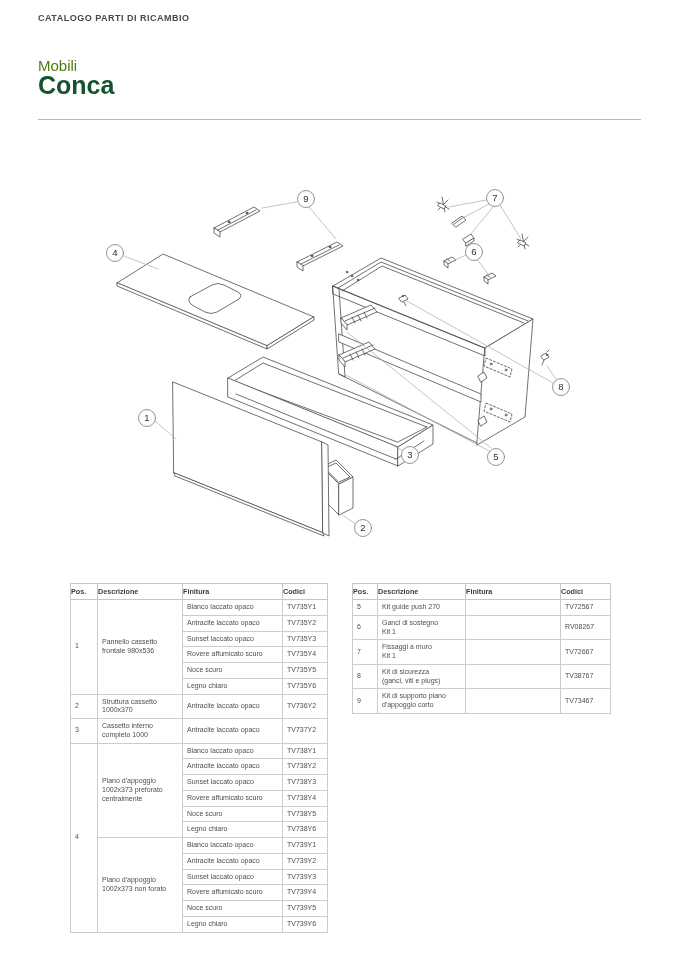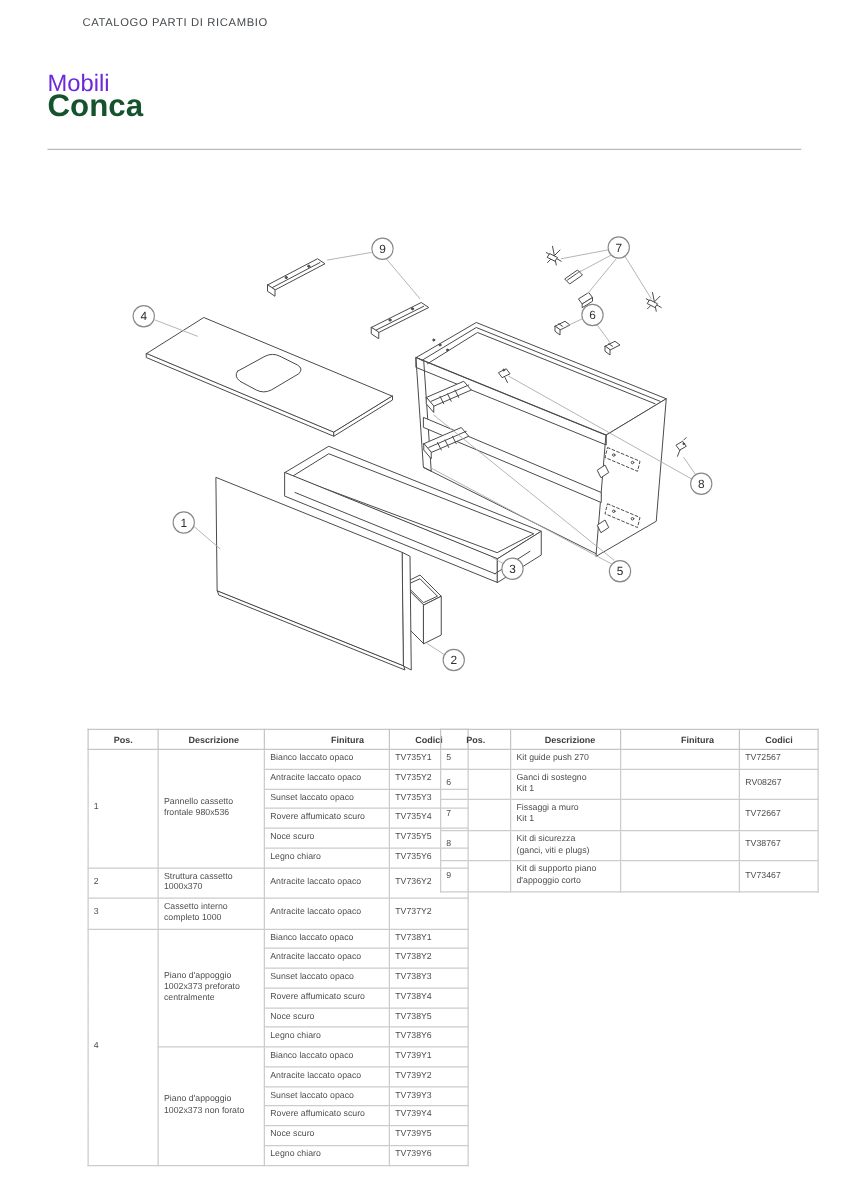--- a/index.html
+++ b/index.html
@@ -1,36 +1,36 @@
 <!DOCTYPE html>
 <html><head>
 <meta charset="utf-8">
 <style>
   html,body{margin:0;padding:0;background:#fff;}
   .page{position:relative;width:678px;height:959px;background:#ffffff;overflow:hidden;
         font-family:"Liberation Sans",sans-serif;color:#4e4e4e;}
   
-  .catalog-label{position:absolute;left:38px;top:13px;font-size:9px;font-weight:400;
-                 letter-spacing:.5px;color:#45494d;margin-left:28px;}
-  .series-label{position:absolute;left:38px;top:57px;font-size:19px;color:#6d28d9;}
+  .catalog-label{position:absolute;left:38px;top:13px;font-size:9px;font-weight:700;
+                 letter-spacing:.5px;color:#45494d;}
+  .series-label{position:absolute;left:38px;top:57px;font-size:15px;color:#4d7c0f;}
   .product-name{position:absolute;left:38px;top:71px;font-size:25px;font-weight:700;color:#14532d;}
   .model-codes{position:absolute;right:37px;top:67px;font-size:15.5px;font-weight:700;
                color:#747678;text-align:right;}
   .product-desc{position:absolute;right:37px;top:87px;font-size:15.5px;font-weight:700;
                 color:#747678;text-align:right;}
   .header-rule{position:absolute;left:38px;top:119px;width:603px;height:0;
                border-top:1px solid #b7babc;}
   
   .diagram{position:absolute;left:0;top:155px;width:678px;height:420px;}
   .diagram svg{display:block;}
   
   table.parts{position:absolute;border-collapse:collapse;table-layout:fixed;
               font-size:7px;line-height:1.25;color:#4e4e4e;}
   table.parts th{border:1px solid #c6c6c6;font-size:7.2px;font-weight:700;color:#3d3d3d;
-                 text-align:right;padding:3px 20px;}
+                 text-align:left;padding:3px 0;}
   table.parts td{border:1px solid #cccccc;padding:3px 4px;vertical-align:middle;
                  white-space:pre-line;}
   td.code-cell{white-space:nowrap;}
   #left-table{left:70px;top:583px;}
   #right-table{left:352px;top:583px;}
   
   .page-number{position:absolute;left:0;top:921px;width:678px;text-align:center;
                font-size:7.5px;color:#6d7072;}
 </style>
 </head>

